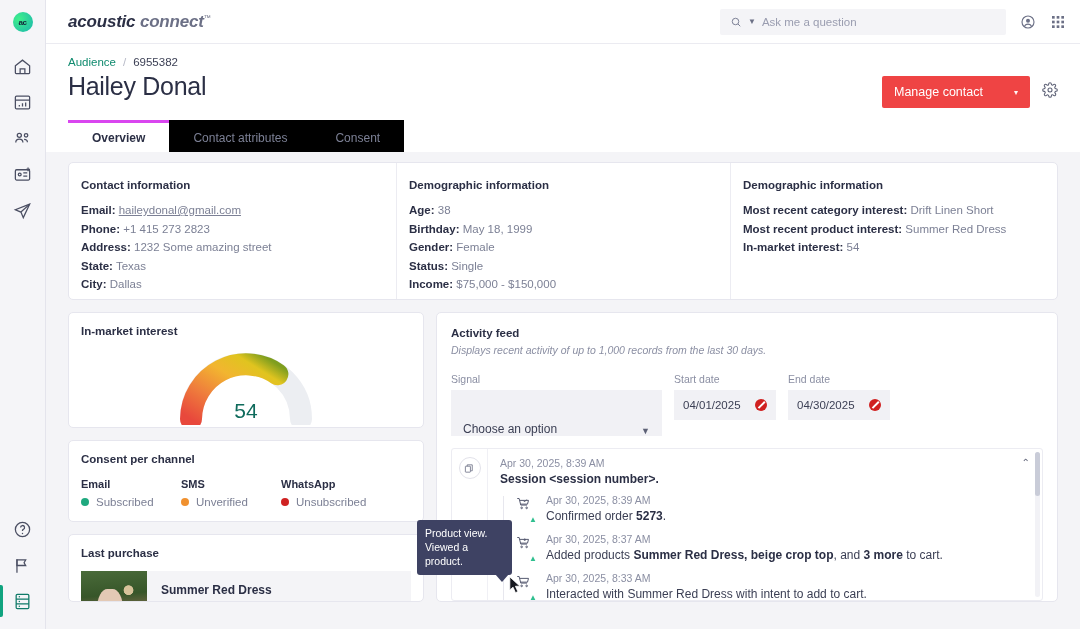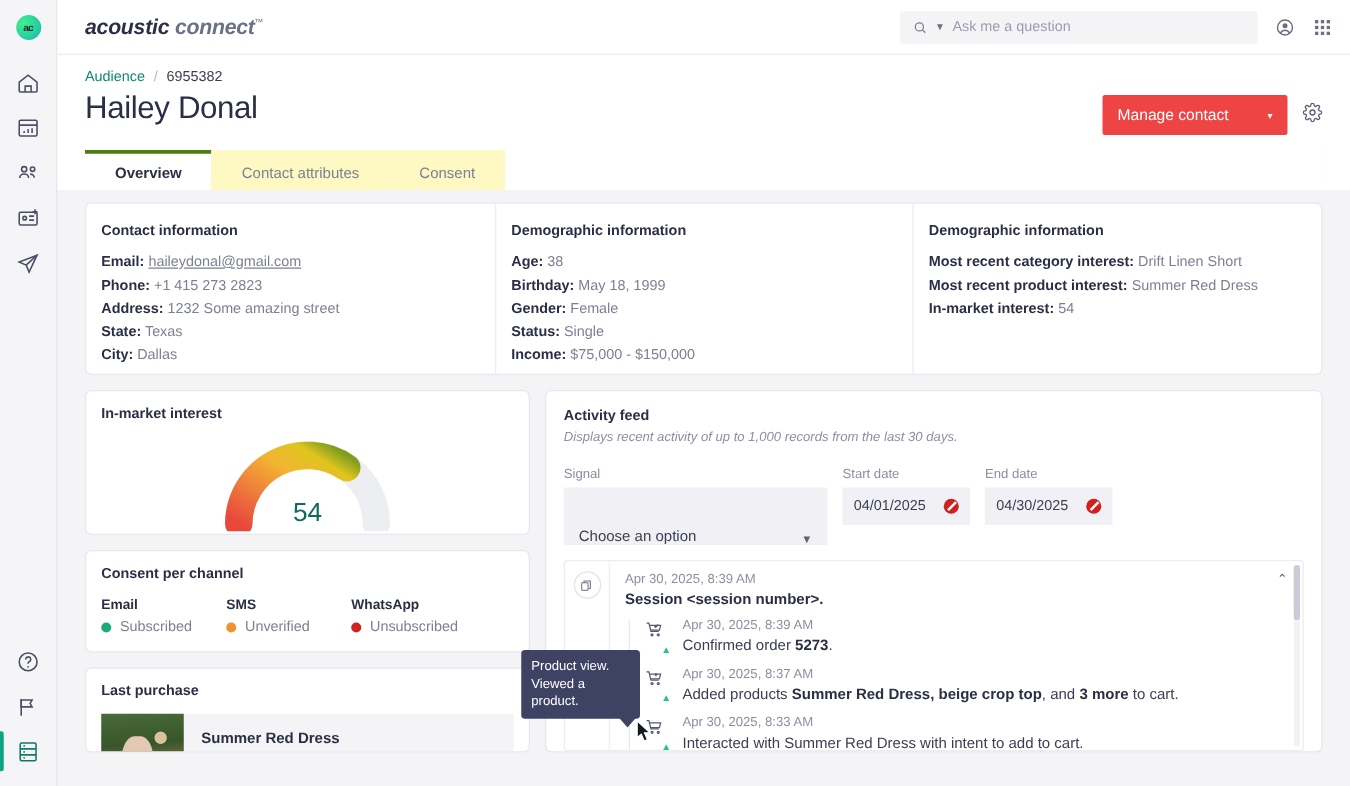--- a/index.html
+++ b/index.html
@@ -80,26 +80,26 @@
     padding: 0 12px; border-radius: 2px; gap: 18px;
   }
   .btn-primary .caret { font-size: 8px; opacity: .95; }
   .gear { color: #5d6176; }
   .gear svg { width: 16px; height: 16px; }
 
   
   .tabs { display: flex; margin-top: 12px; background: #f2f2f6; }
   .tab {
     height: 32px; padding: 0 24px; display: flex; align-items: center;
-    font-size: 12px; color: #7c8095; background: #fef9c3;
+    font-size: 12px; color: #7c8095; background: #000000;
     border-top: 3px solid transparent;
   }
   .tab.active {
     background: #fff; color: #2b2f45; font-weight: bold;
-    border-top: 3px solid #4d7c0f;
+    border-top: 3px solid #d946ef;
   }
   .tabs-fill { flex: 1; background: #fff; border-bottom: 1px solid transparent; }
 
   
   .content { flex: 1; padding: 10px 22px 0 22px; overflow: hidden; }
   .card {
     background: #fff; border: 1px solid #e6e6ee; border-radius: 5px;
   }
   .card-title { font-size: 11.5px; font-weight: bold; color: #2b2f45; }
 

